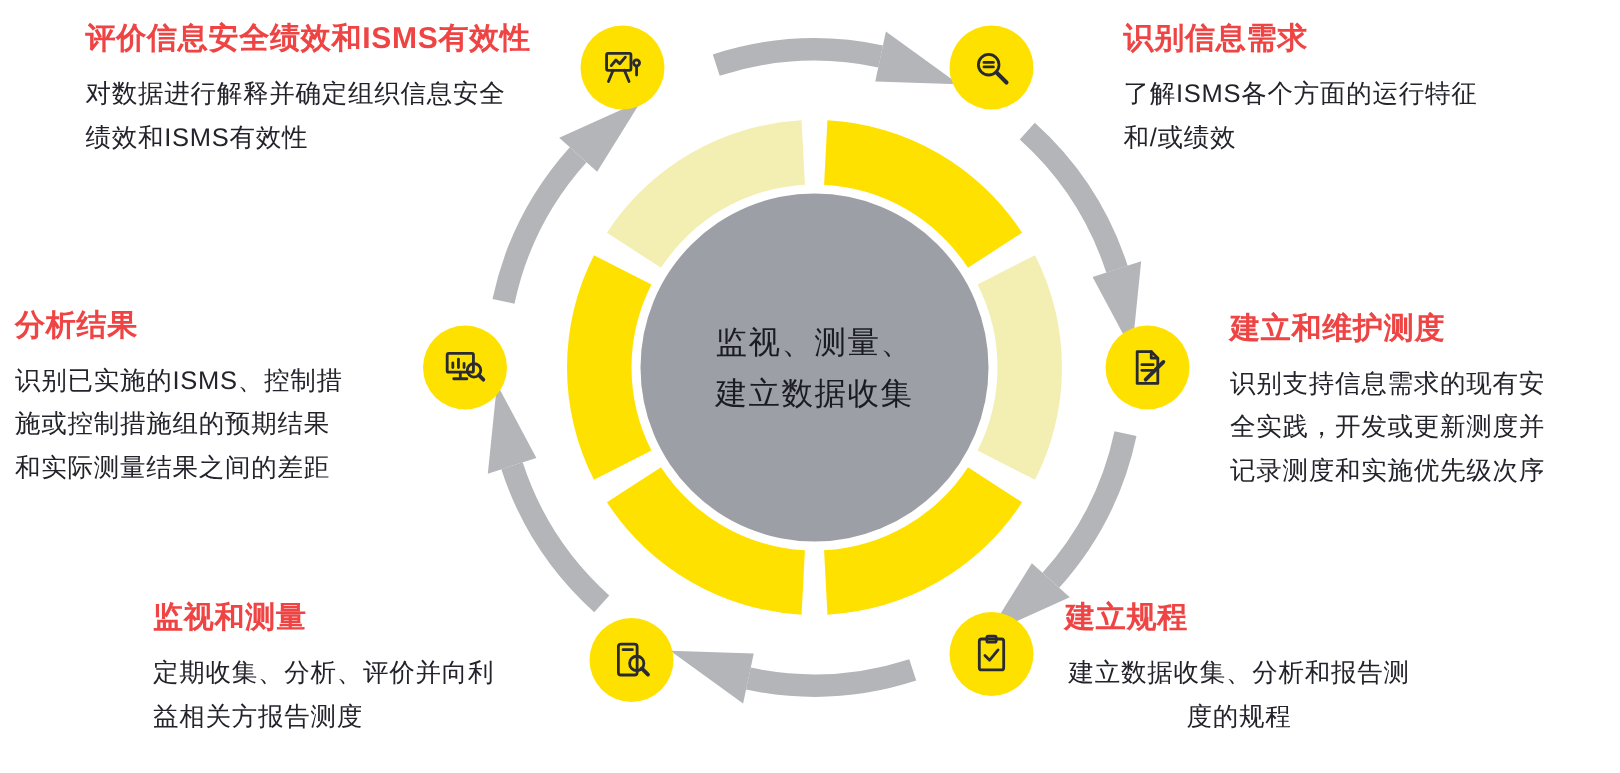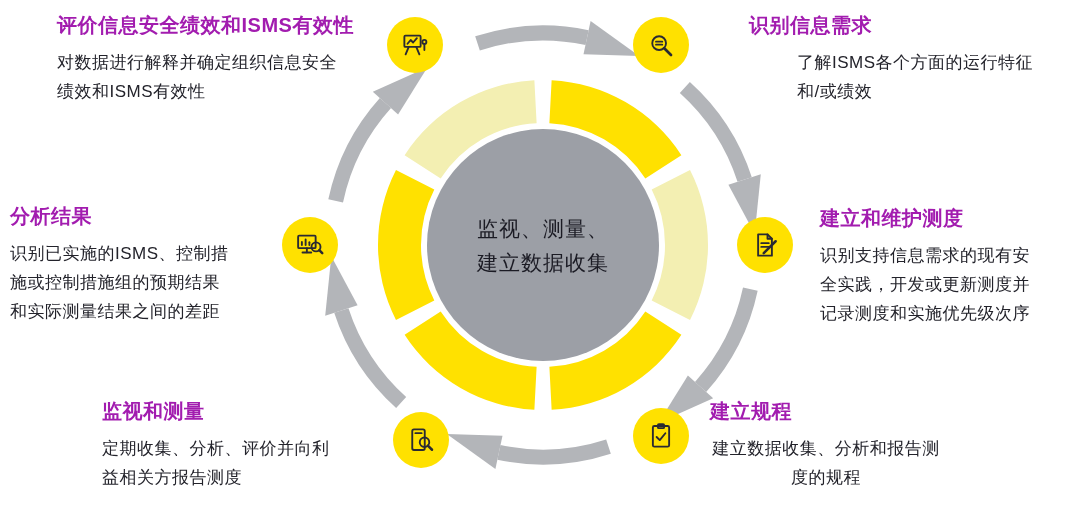--- a/index.html
+++ b/index.html
@@ -35,35 +35,35 @@
     color: #1b1b24;
     letter-spacing: 1px;
   }
   
   .node {
     position: absolute;
   }
   .node-title {
     font-weight: bold;
     font-size: 20px;
-    color: #a21caf;
+    color: #ef4444;
     white-space: nowrap;
     margin-bottom: 9px;
     letter-spacing: 0.5px;
   }
   .node-body {
     font-size: 17px;
     line-height: 1.72;
     color: #23232b;
     letter-spacing: 0.5px;
   }
   .node-tl { left: 57px;  top: 12px;  }
   .node-tl .node-body { width: 288px; }
   .node-tr { left: 749px; top: 12px;  }
-  .node-tr .node-body { width: 240px; margin-left: 48px; }
+  .node-tr .node-body { width: 240px; }
   .node-r  { left: 820px; top: 205px; }
   .node-r  .node-body { width: 216px; }
   .node-br { left: 710px; top: 398px; }
   .node-br .node-body { width: 232px; text-align: center; }
   .node-bl { left: 102px; top: 398px; }
   .node-bl .node-body { width: 230px; }
   .node-l  { left: 10px;  top: 203px; }
   .node-l  .node-body { width: 226px; }
   
   .icon-badge {

